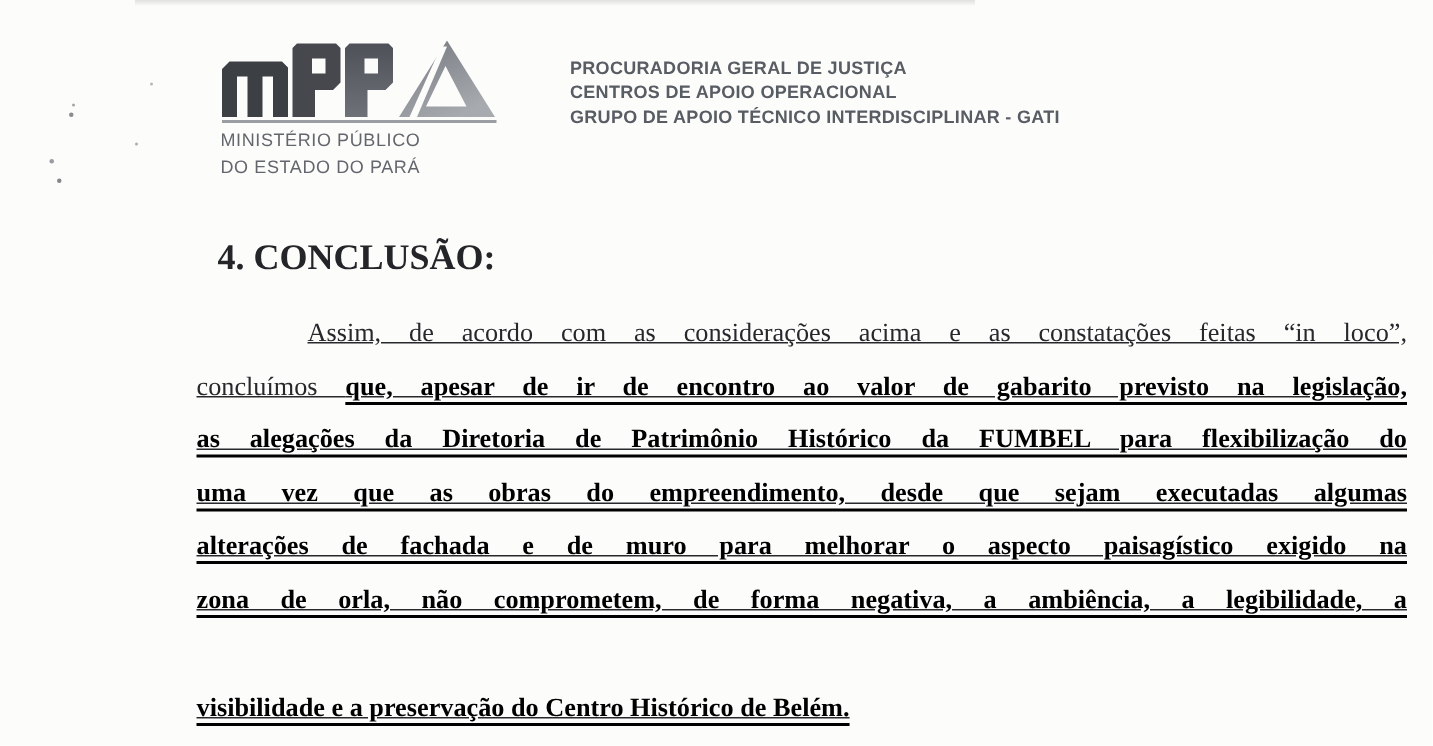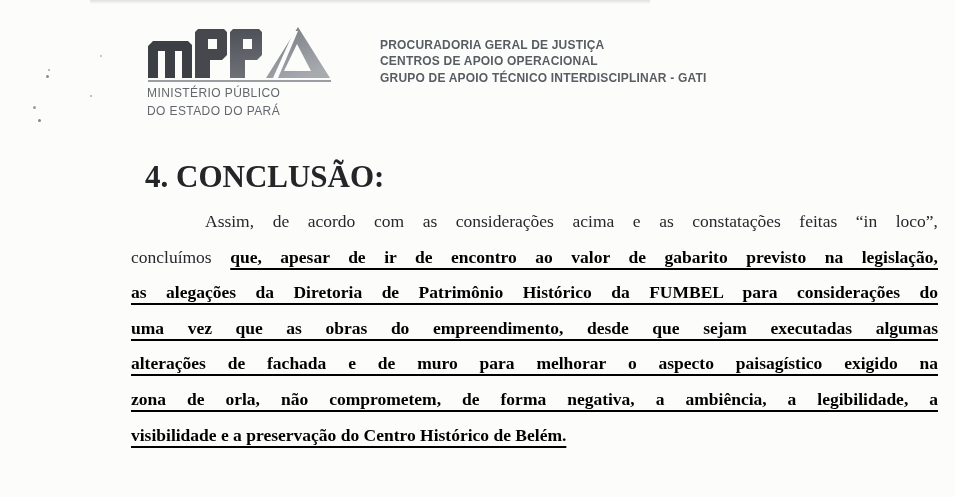--- a/index.html
+++ b/index.html
@@ -33,30 +33,30 @@
     position: absolute; left: 380px; top: 37px;
     font-family: "Liberation Sans", sans-serif;
     font-weight: bold; font-size: 12px; line-height: 16.4px;
     color: #585c63; letter-spacing: 0.2px; white-space: nowrap;
   }
 
   
   .section-title {
     position: absolute; left: 145px; top: 159px;
     font-family: "Liberation Serif", serif;
-    font-weight: bold; font-size: 31px; color: #232528;
+    font-weight: bold; font-size: 24px; color: #232528;
     white-space: nowrap;
   }
   .body-text {
     position: absolute; left: 131px; top: 204px; width: 807px;
     font-size: 17.5px; line-height: 35.6px; color: #26282c;
   }
-  .para-line { text-align: justify; text-align-last: justify; }
+  .para-line { text-align: justify; text-align-last: justify; text-decoration: underline; }
   .para-line.first { text-indent: 74px; }
-  .para-line.last { text-align-last: left; }
+  .para-line.last { text-align-last: left; margin-top: 36px; }
   .seg-bold {
     font-weight: bold; color: #000000;
     text-decoration: underline;
     text-decoration-thickness: 1.7px;
     text-underline-offset: 5px;
   }
 </style>
 </head>
 <body>
 
@@ -113,21 +113,21 @@
   <div class="section-title">4. CONCLUSÃO:</div>
 
   <div class="body-text">
     <div class="para-line first">
       <span>Assim, de acordo com as considerações acima e as constatações feitas “in loco”,</span>
     </div>
     <div class="para-line">
       <span>concluímos </span><span class="seg-bold">que, apesar de ir de encontro ao valor de gabarito previsto na legislação,</span>
     </div>
     <div class="para-line">
-      <span class="seg-bold">as alegações da Diretoria de Patrimônio Histórico da FUMBEL para considerações do</span>
+      <span class="seg-bold">as alegações da Diretoria de Patrimônio Histórico da FUMBEL para flexibilização do</span>
     </div>
     <div class="para-line">
       <span class="seg-bold">uma vez que as obras do empreendimento, desde que sejam executadas algumas</span>
     </div>
     <div class="para-line">
       <span class="seg-bold">alterações de fachada e de muro para melhorar o aspecto paisagístico exigido na</span>
     </div>
     <div class="para-line">
       <span class="seg-bold">zona de orla, não comprometem, de forma negativa, a ambiência, a legibilidade, a</span>
     </div>

